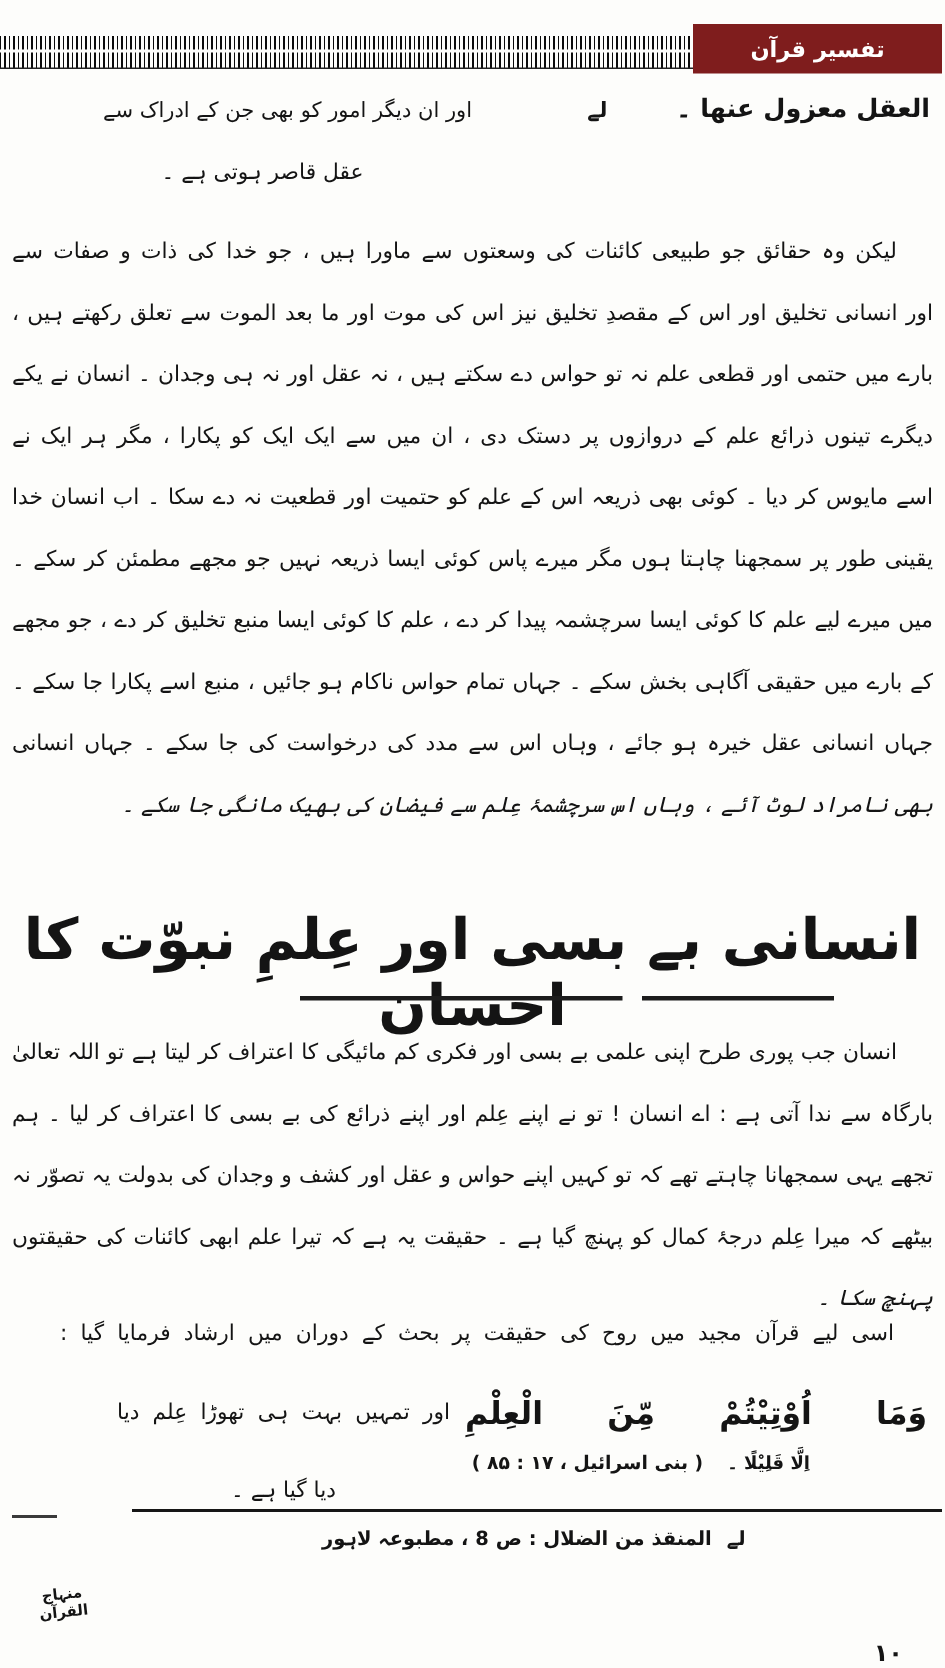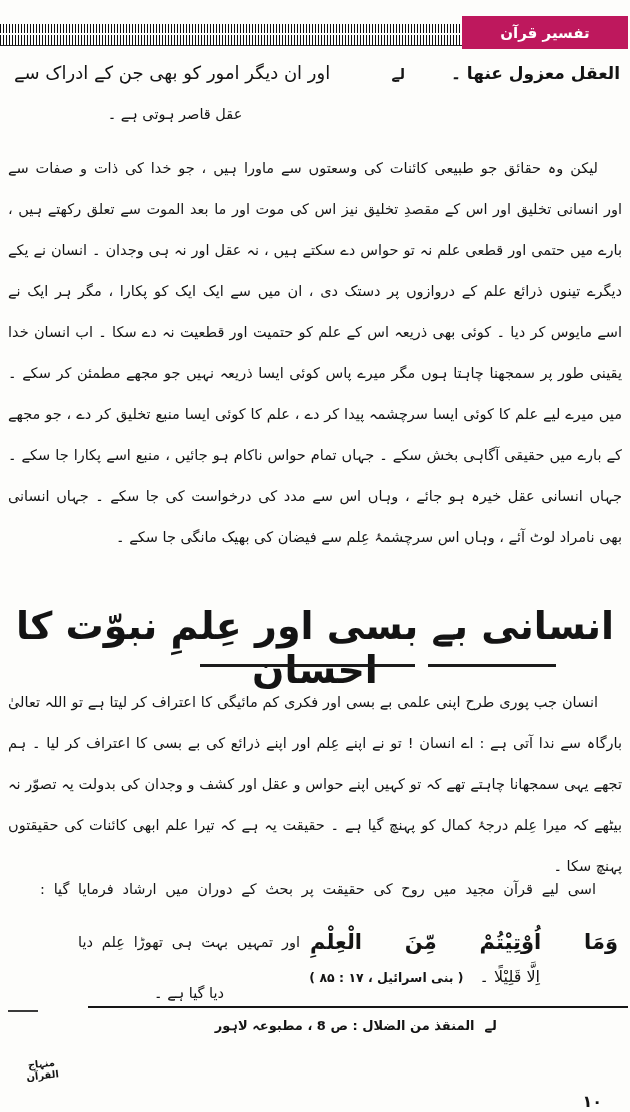--- a/index.html
+++ b/index.html
@@ -7,53 +7,53 @@
     width:630px;height:1112px;position:relative;overflow:hidden;
     background:#fdfdfb;color:#141414;
     font-family:"DejaVu Sans",sans-serif;direction:rtl;
   }
   .abs{position:absolute;}
   
   .hatch{top:24px;left:0;width:478px;height:22px;
     background:repeating-linear-gradient(90deg,#0b0b0b 0 1px,transparent 1px 3px);}
   .hatch-gap{top:33px;left:0;width:478px;height:2px;background:#fdfdfb;}
   .hatch-base{top:45px;left:0;width:478px;height:1px;background:#222;}
-  .title-box{top:16px;right:2px;width:166px;height:33px;background:#be185d;
+  .title-box{top:16px;right:2px;width:166px;height:33px;background:#7f1d1d;
     display:flex;align-items:center;justify-content:center;
     color:#fff;font-size:15px;font-weight:700;letter-spacing:1px;}
   
   .opening{top:62px;right:10px;left:10px;height:86px;}
   .opening-row1{display:flex;direction:rtl;align-items:baseline;}
   .op-arabic{flex:0 0 auto;font-size:17px;font-weight:700;padding-left:46px;}
   .op-marker{flex:0 0 auto;font-size:14px;font-weight:700;padding-left:22px;}
-  .op-urdu1{flex:1 1 auto;font-size:18px;text-align:left;padding-left:4px;}
+  .op-urdu1{flex:1 1 auto;font-size:14px;text-align:center;padding-left:4px;}
   .op-urdu2{position:absolute;top:44px;left:30px;width:270px;text-align:center;font-size:14.5px;}
   
   .para{right:8px;left:8px;}
   .p1{top:148px;}
   .p2{top:682px;}
   .line{height:41px;line-height:41px;font-size:14.5px;
     text-align:justify;text-align-last:justify;overflow:hidden;}
   .line.first{text-indent:24px;}
-  .line.short{text-align-last:right;}
+  .line.short{text-align-last:right;font-style:italic;}
   
   .heading{top:604px;left:0;right:0;text-align:center;
     font-size:38px;font-weight:700;}
   .head-rule-a{top:664px;left:200px;width:215px;height:3px;background:#1c1c1c;}
   .head-rule-b{top:664px;left:428px;width:128px;height:3px;background:#1c1c1c;}
   
   .p3{top:872px;right:34px;left:40px;height:34px;line-height:34px;
     font-size:14.5px;text-align:justify;text-align-last:justify;overflow:hidden;}
   
   .quote{top:921px;right:12px;left:78px;display:flex;direction:rtl;}
   .q-arabic{flex:0 0 318px;}
   .qa1{font-size:21px;font-weight:700;height:42px;line-height:42px;
     text-align:justify;text-align-last:justify;padding-left:10px;overflow:hidden;}
   .qa2{display:flex;direction:rtl;align-items:baseline;padding-right:78px;margin-top:4px;}
-  .qa2-text{font-size:16px;font-weight:400;}
+  .qa2-text{font-size:12px;font-weight:700;}
   .qa2-ref{font-size:12.5px;font-weight:700;padding-right:16px;}
   .q-urdu{flex:1 1 auto;padding-top:4px;}
   .qu1{font-size:14.5px;text-align:justify;text-align-last:justify;height:34px;line-height:34px;overflow:hidden;}
   .qu2{font-size:14.5px;text-align:center;margin-top:26px;}
   
   .foot-rule{top:1006px;left:88px;right:2px;height:2px;background:#161616;}
   .foot-dash{top:1010px;left:8px;width:30px;height:2px;background:#3a3a3a;}
   .footnote{top:1018px;right:133px;white-space:nowrap;display:flex;direction:rtl;
     font-size:13px;font-weight:700;}
   .fn-marker{padding-left:10px;}

